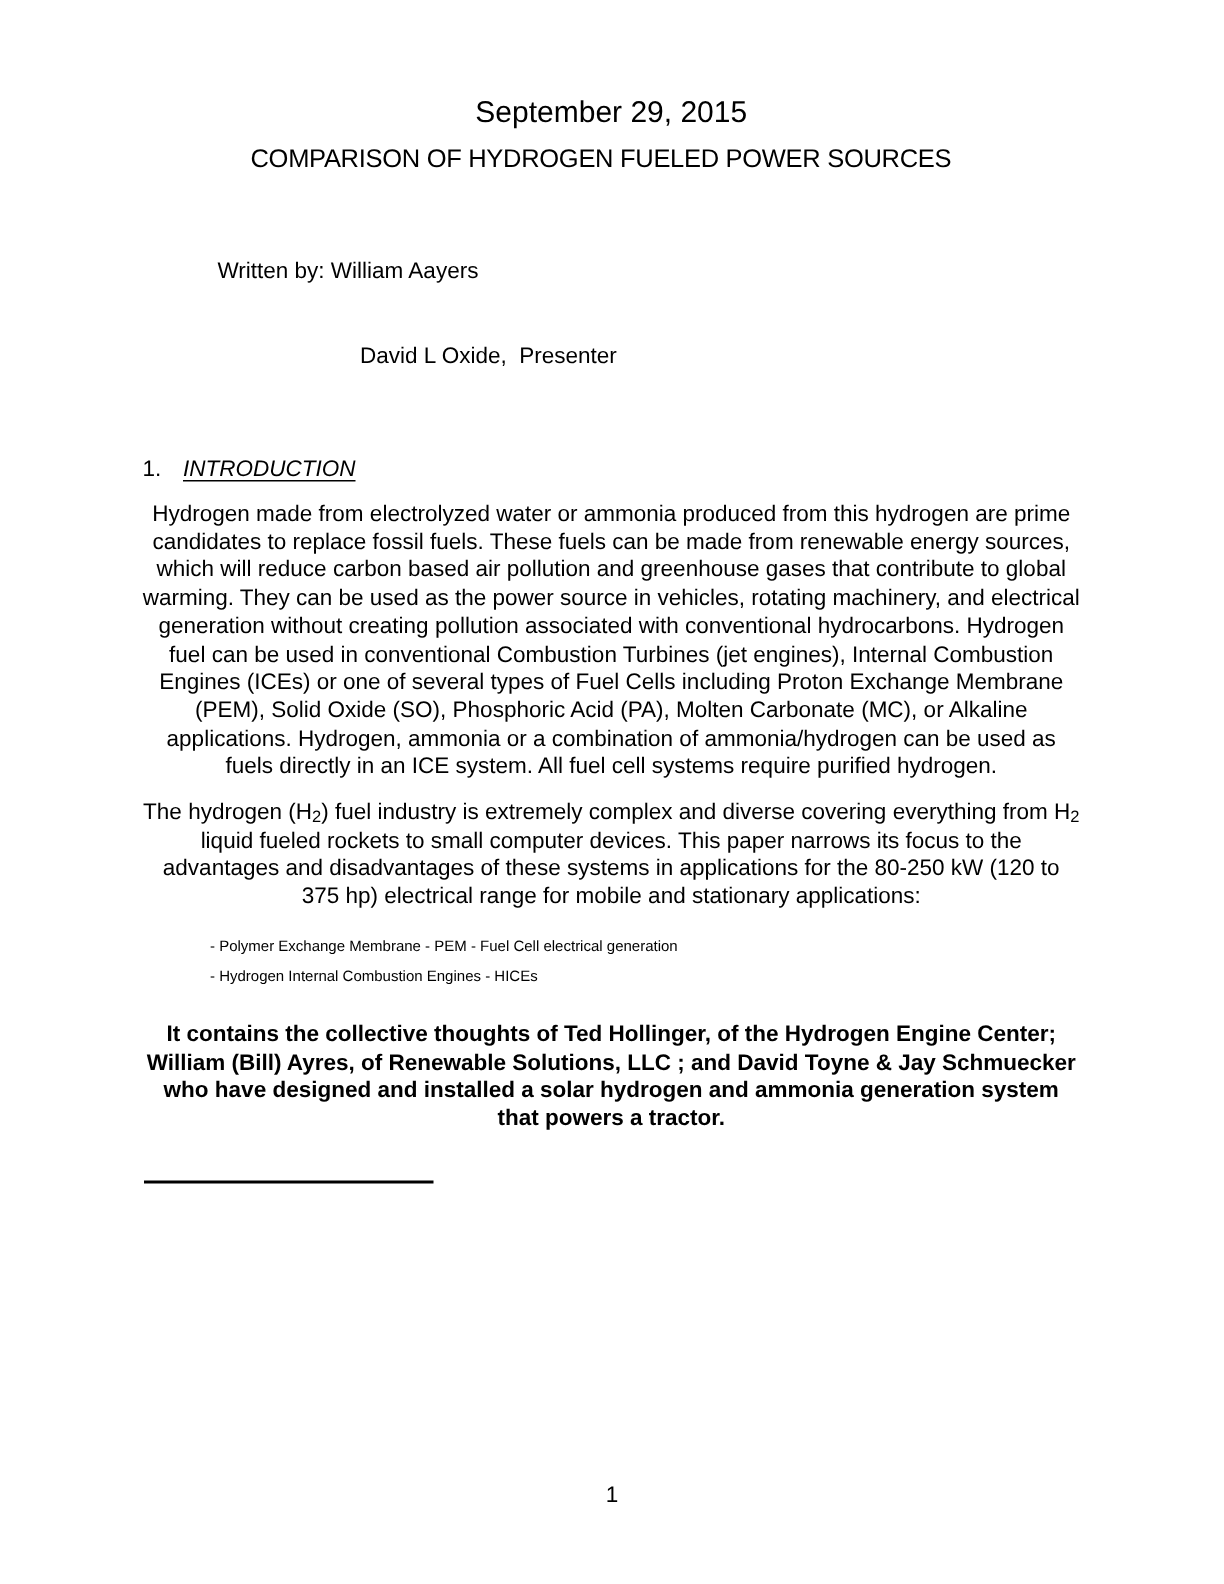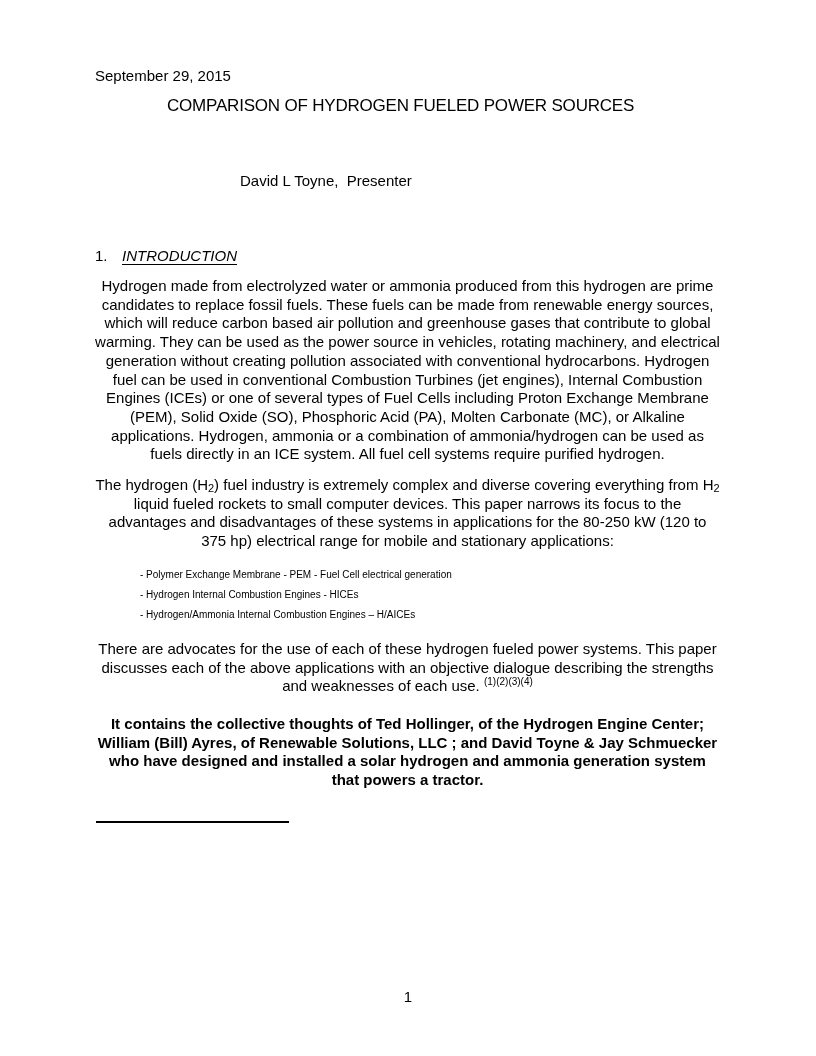--- a/index.html
+++ b/index.html
@@ -12,23 +12,23 @@
     width: 816px;
     height: 1056px;
     box-sizing: border-box;
     background: #ffffff;
     color: #000000;
     font-family: "Liberation Sans", sans-serif;
     padding: 66px 96px 0 95px;
     overflow: hidden;
   }
   .date {
-    font-size: 15px;
+    font-size: 20px;
     line-height: 19px;
-    text-align: left;
+    text-align: center;
   }
   .title {
     margin: 10px 0 0 72px;
     font-size: 17px;
     font-weight: normal;
     line-height: 21px;
     letter-spacing: -0.2px;
   }
   .byline {
     margin-top: 17px;
@@ -96,38 +96,37 @@
 </head>
 <body>
 
 <div class="page">
 
   <div class="date">September 29, 2015</div>
 
   <h1 class="title">COMPARISON OF HYDROGEN FUELED POWER SOURCES</h1>
 
   <div class="byline">
-    <div class="byline-cont">David L Toyne,  Presenter</div>
+    <div class="byline-first">Written by: William Aayers</div>
+    <div class="byline-cont">David L Oxide,  Presenter</div>
   </div>
 
   <div class="heading">
     <span class="heading-num">1.</span><span class="heading-text">INTRODUCTION</span>
   </div>
 
   <p class="body">Hydrogen made from electrolyzed water or ammonia produced from this hydrogen are prime candidates to replace fossil fuels. These fuels can be made from renewable energy sources, which will reduce carbon based air pollution and greenhouse gases that contribute to global warming. They can be used as the power source in vehicles, rotating machinery, and electrical generation without creating pollution associated with conventional hydrocarbons. Hydrogen fuel can be used in conventional Combustion Turbines (jet engines), Internal Combustion Engines (ICEs) or one of several types of Fuel Cells including Proton Exchange Membrane (PEM), Solid Oxide (SO), Phosphoric Acid (PA), Molten Carbonate (MC), or Alkaline applications. Hydrogen, ammonia or a combination of ammonia/hydrogen can be used as fuels directly in an ICE system. All fuel cell systems require purified hydrogen.</p>
 
   <p class="body"><span>The hydrogen (H</span><sub>2</sub><span>) fuel industry is extremely complex and diverse covering everything from H</span><sub>2</sub><span> liquid fueled rockets to small computer devices. This paper narrows its focus to the advantages and disadvantages of these systems in applications for the 80-250 kW (120 to 375 hp) electrical range for mobile and stationary applications:</span></p>
 
   <div class="list">
     <div class="list-item">- Polymer Exchange Membrane - PEM - Fuel Cell electrical generation</div>
     <div class="list-item">- Hydrogen Internal Combustion Engines - HICEs</div>
-    <div class="list-item">- Hydrogen/Ammonia Internal Combustion Engines – H/AICEs</div>
   </div>
 
-  <p class="body para-advocates"><span>There are advocates for the use of each of these hydrogen fueled power systems. This paper discusses each of the above applications with an objective dialogue describing the strengths and weaknesses of each use. </span><sup class="refs">(1)(2)(3)(4)</sup></p>
 
   <p class="body para-contrib">It contains the collective thoughts of Ted Hollinger, of the Hydrogen Engine Center; William (Bill) Ayres, of Renewable Solutions, LLC ; and David Toyne &amp; Jay Schmuecker who have designed and installed a solar hydrogen and ammonia generation system that powers a tractor.</p>
 
   <div class="footnote-rule"></div>
 
   <div class="page-number">1</div>
 
 </div>
 
 </body></html>

